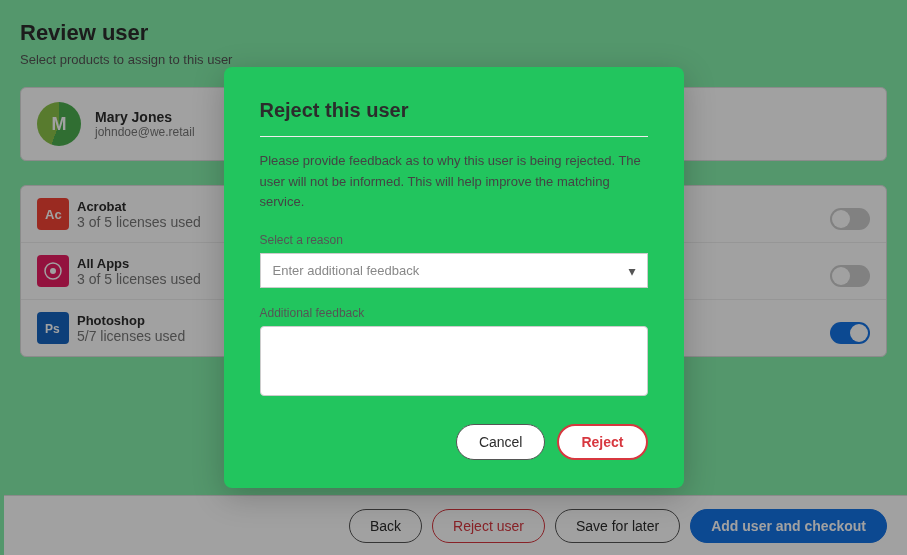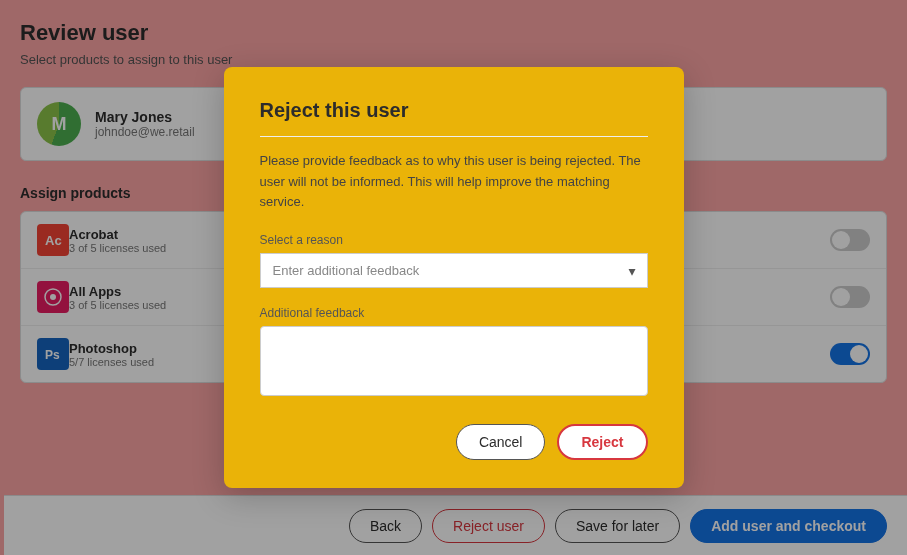--- a/index.html
+++ b/index.html
@@ -9,21 +9,21 @@
       width: 907px;
       height: 555px;
       overflow: hidden;
       position: relative;
     }
 
     
     .bg-page {
       width: 907px;
       height: 555px;
-      background: #fca5a5;
+      background: #86efac;
       position: relative;
       filter: brightness(0.97);
     }
 
     .page-header {
       padding: 20px 20px 10px 20px;
     }
 
     .page-title {
       font-size: 22px;
@@ -86,24 +86,24 @@
 
     .product-list {
       background: #fff;
       border: 1px solid #ddd;
       border-radius: 6px;
       overflow: hidden;
     }
 
     .product-item {
       display: flex;
-      align-items: center;
+      align-items: flex-end;
       padding: 12px 16px;
       border-bottom: 1px solid #eee;
-      gap: 0;
+      gap: 8px;
     }
 
     .product-item:last-child {
       border-bottom: none;
     }
 
     .product-icon {
       width: 32px;
       height: 32px;
       border-radius: 4px;
@@ -130,21 +130,21 @@
       color: white;
     }
 
     .product-info .product-name {
       font-size: 13px;
       font-weight: 600;
       color: #2c2c2c;
     }
 
     .product-info .product-licenses {
-      font-size: 11px;
+      font-size: 14px;
       color: #777;
     }
 
     .product-toggle {
       margin-left: auto;
       width: 40px;
       height: 22px;
       border-radius: 11px;
       position: relative;
       flex-shrink: 0;
@@ -231,21 +231,21 @@
       top: 0; left: 0; right: 0; bottom: 0;
       background: rgba(0,0,0,0.35);
       display: flex;
       align-items: center;
       justify-content: center;
       z-index: 100;
     }
 
     
     .modal {
-      background: #eab308;
+      background: #22c55e;
       border-radius: 8px;
       padding: 32px 36px 28px 36px;
       width: 460px;
       box-shadow: 0 8px 32px rgba(0,0,0,0.22);
       position: relative;
     }
 
     .modal-title {
       font-size: 20px;
       font-weight: 600;
@@ -347,21 +347,20 @@
 
   <div class="user-card">
     <div class="avatar">M</div>
     <div class="user-info">
       <div class="user-name">Mary Jones</div>
       <div class="user-email">johndoe@we.retail</div>
     </div>
   </div>
 
   <div class="assign-section">
-    <div class="assign-title">Assign products</div>
     <div class="product-list">
 
       <div class="product-item">
         <div class="product-icon acrobat">
           <svg width="20" height="20" viewBox="0 0 20 20">
               <text x="2" y="15" font-size="13" fill="white" font-weight="bold">Ac</text>
             </svg>
         </div>
         <div class="product-info">
           <div class="product-name">Acrobat</div>

